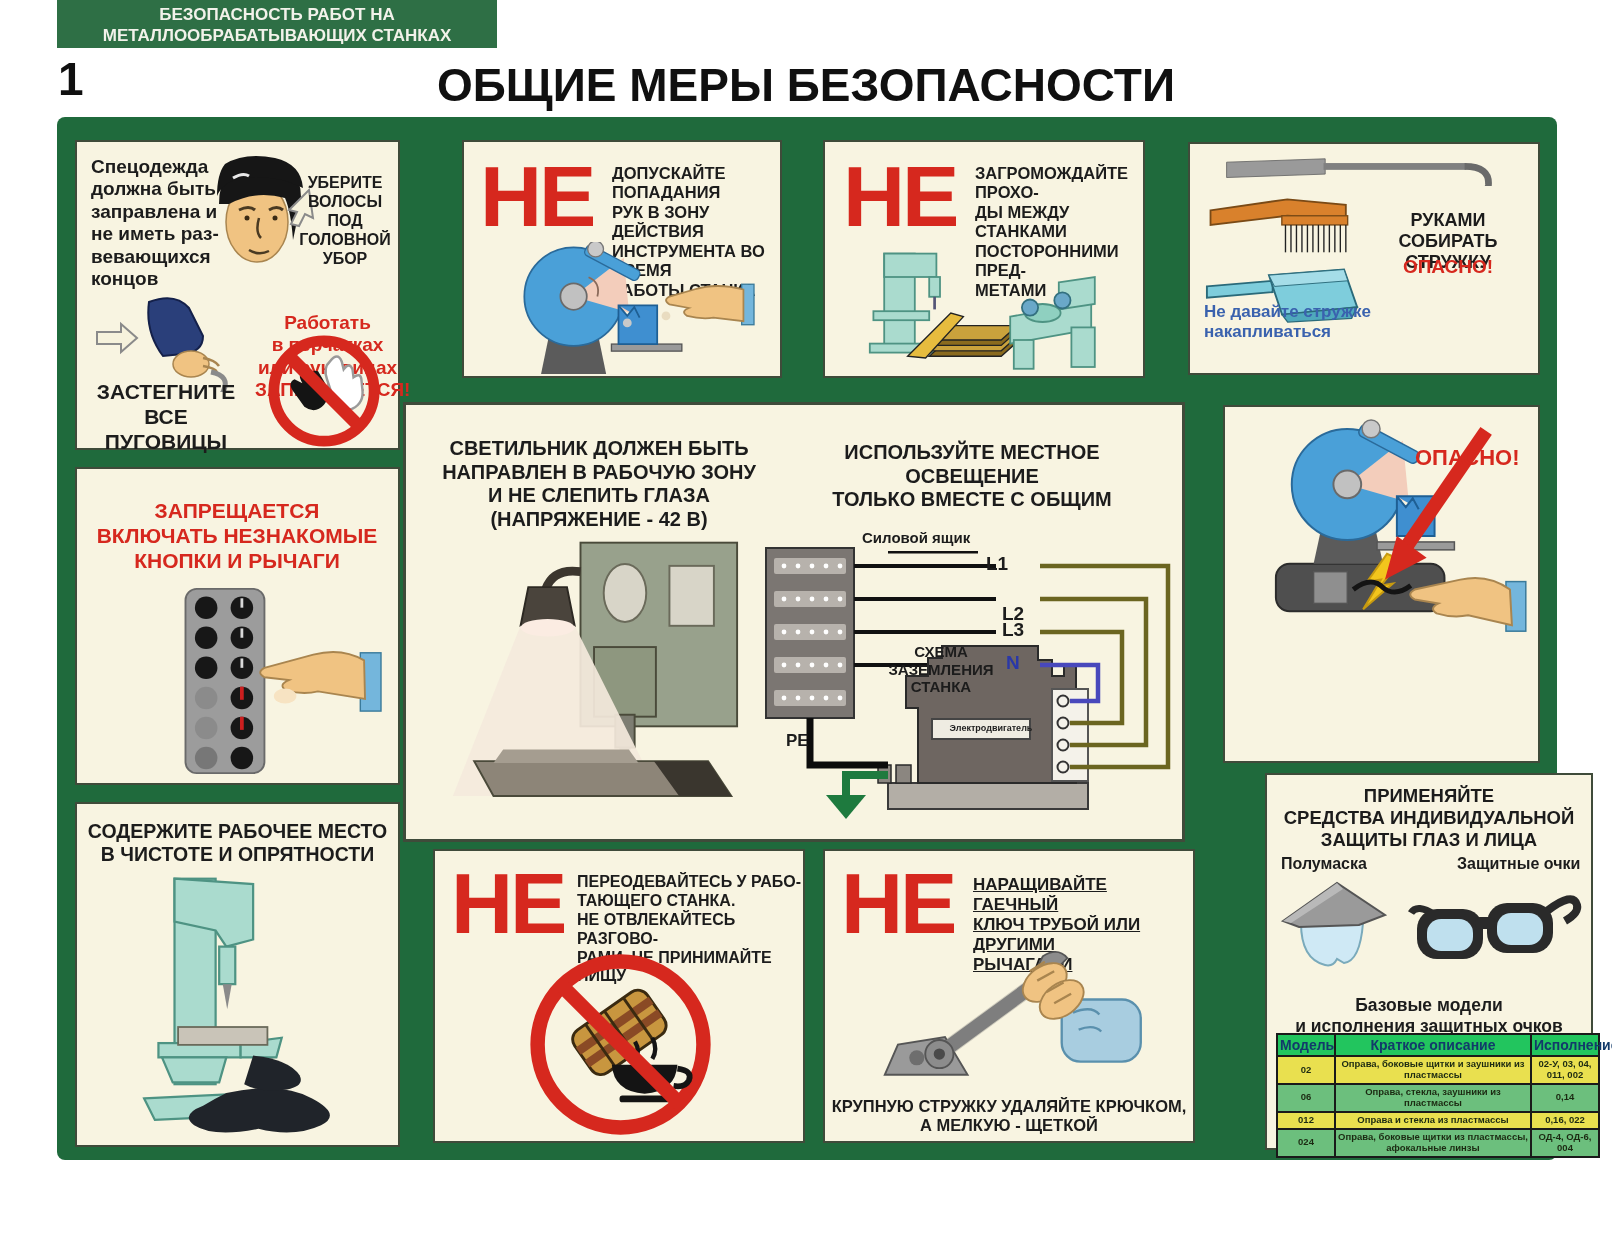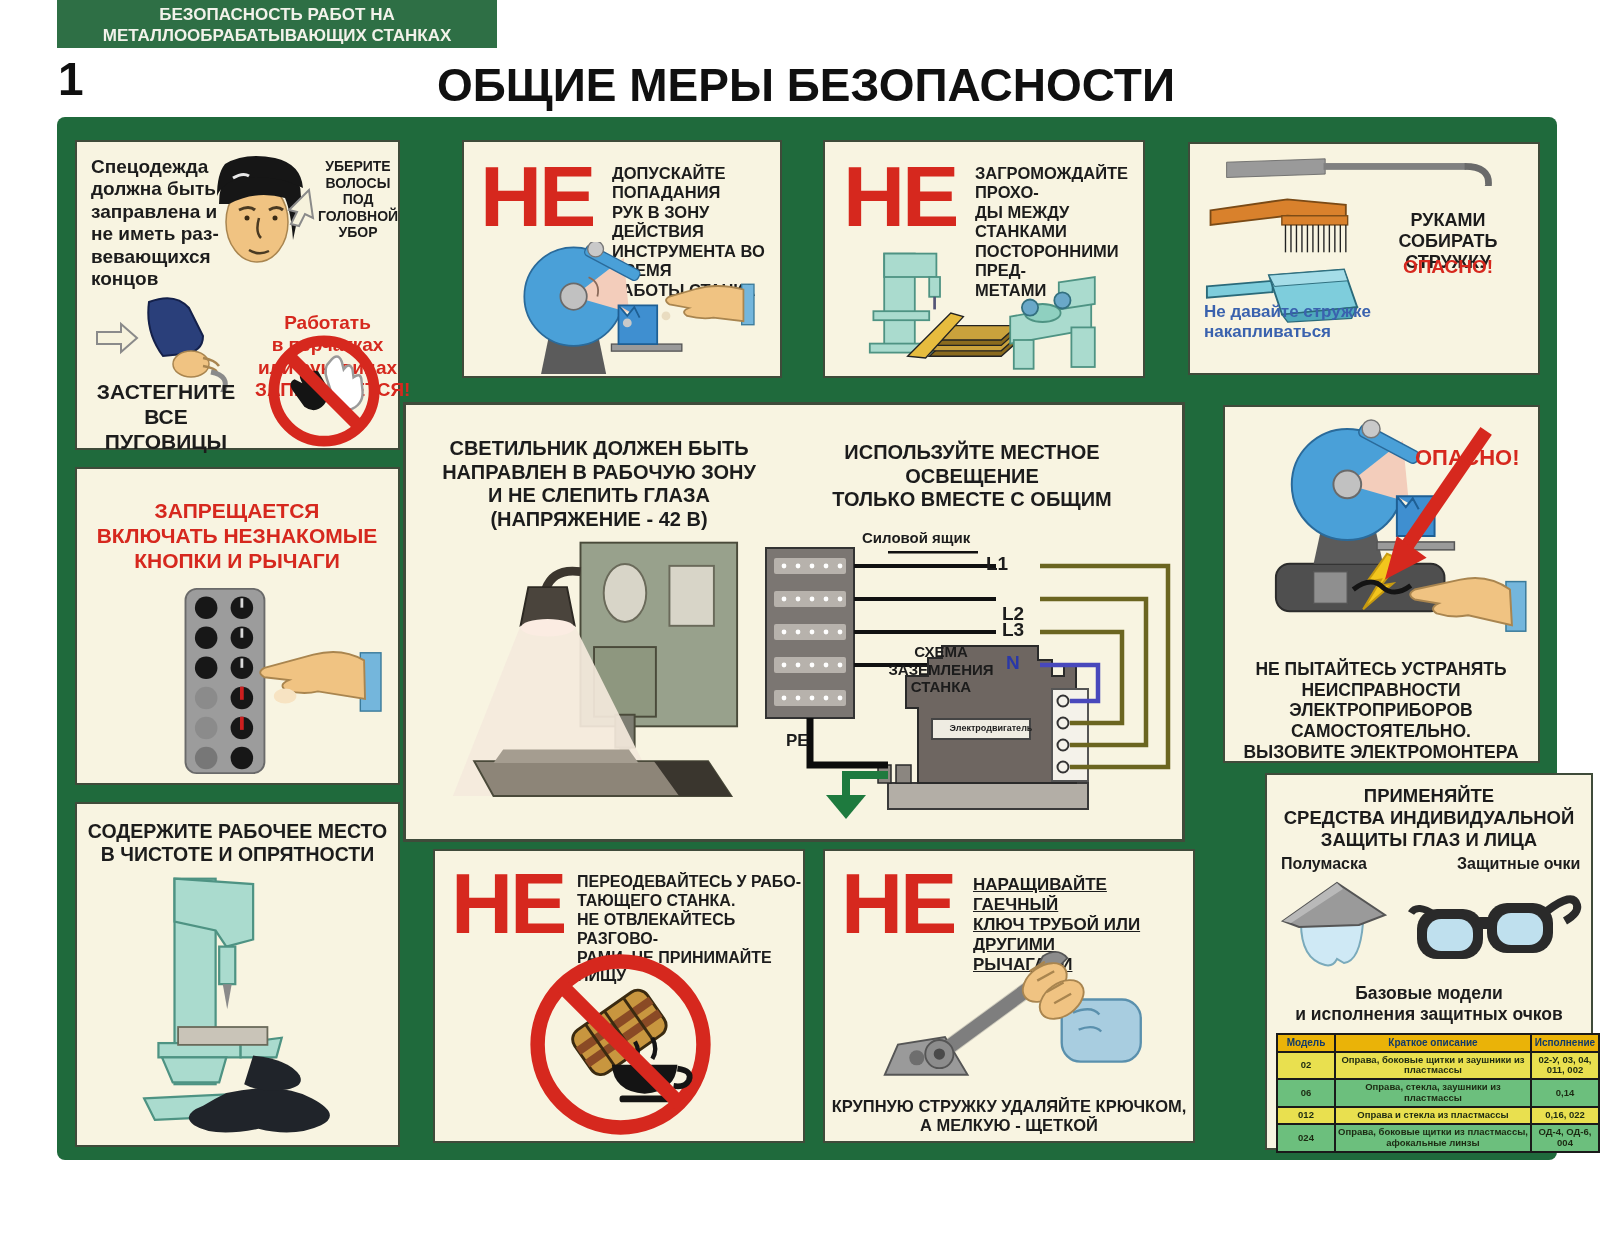--- a/index.html
+++ b/index.html
@@ -13,21 +13,21 @@
   .panel{position:absolute;background:#f8f4e1;border:2px solid #3f4b3a;box-sizing:border-box;}
   .pre{white-space:pre-line;}
   .t{font-weight:bold;color:#1c1c1c;line-height:1.18;}
   .red{color:#d6281e;}
   .blue{color:#3a62ae;}
   .ctr{text-align:center;}
   .ne-big{font-size:86px;font-weight:bold;color:#d6281e;line-height:0.8;letter-spacing:-3px;}
   table.ppe{border-collapse:collapse;width:100%;table-layout:fixed;}
   table.ppe td,table.ppe th{border:2px solid #1a1a1a;font-size:9.5px;font-weight:bold;
       text-align:center;vertical-align:middle;padding:2px 2px;line-height:1.15;color:#1c2a12;}
-  table.ppe th{background:#eab308;color:#123a6a;font-size:10px;}
+  table.ppe th{background:#22c55e;color:#123a6a;font-size:14px;}
   tr.row-y td{background:#e9e04f;}
   tr.row-g td{background:#6cbf7d;}
   .col-model{width:52px;}.col-desc{width:190px;}.col-exec{width:62px;}
 </style>
 </head>
 <body>
 
 <div class="abs banner">
   <div>БЕЗОПАСНОСТЬ РАБОТ НА</div>
   <div>МЕТАЛЛООБРАБАТЫВАЮЩИХ СТАНКАХ</div>
@@ -50,21 +50,21 @@
         <path d="M14 52 Q14 10 55 8 Q98 8 96 50 L88 88 Q86 60 80 46 Q50 38 24 52 Z" fill="#161616"></path>
         <path d="M20 12 Q40 0 70 6 Q96 12 98 36 Q70 22 36 26 Q18 30 12 44 Q12 22 20 12 Z" fill="#161616"></path>
         <path d="M28 26 q10 -6 16 -2" stroke="#e8e8e8" stroke-width="3" fill="none"></path>
         <path d="M34 58 q10 -5 16 0 M64 58 q8 -5 14 0" stroke="#4a3a22" stroke-width="3" fill="none"></path>
         <circle cx="42" cy="66" r="2.5" fill="#3a2a14"></circle>
           <circle cx="70" cy="66" r="2.5" fill="#3a2a14"></circle>
         <path d="M54 66 q-4 14 2 20 M44 98 q10 6 20 1" stroke="#4a3a22" stroke-width="2.5" fill="none"></path>
         <polygon points="104,38 84,58 92,60 86,72 94,74 100,62 108,66" fill="#f6f2dc" stroke="#8a8a8a" stroke-width="2"></polygon>
       </svg>
     </span>
-    <div class="abs t pre ctr" style="left:218px;top:16px;width:100px;font-size:14px;margin-left:13px;">УБЕРИТЕ
+    <div class="abs t pre ctr" style="left:218px;top:32px;width:100px;font-size:16px;">УБЕРИТЕ
 ВОЛОСЫ
 ПОД
 ГОЛОВНОЙ
 УБОР</div>
     <div class="abs t pre ctr red" style="left:178px;top:130px;width:145px;font-size:19px;margin-top:40px;">Работать
 в перчатках
 или рукавицах
 ЗАПРЕЩАЕТСЯ!</div>
     <span class="abs" style="left:14px;top:150px;">
       <svg width="160" height="100" viewBox="0 0 160 100">
@@ -346,25 +346,20 @@
         <path d="M162 82 h38 v40 h-38 z M162 82 l9 11 7 -9 6 11" fill="#3f8fd0" stroke="#1e5f94" stroke-width="2"></path>
         <polygon points="152,140 132,168 146,166 128,196 158,170 146,172 166,146" fill="#f2c51d" stroke="#c79a10" stroke-width="2"></polygon>
         <path d="M118 176 q18 -14 30 -2 q12 10 28 -2" stroke="#141414" stroke-width="5" fill="none"></path>
         <line x1="252" y1="16" x2="168" y2="138" stroke="#d6281e" stroke-width="14"></line>
         <polygon points="150,166 162,122 192,144" fill="#d6281e"></polygon>
         <rect x="272" y="168" width="20" height="50" fill="#74b6dc" stroke="#3a7a9a" stroke-width="1.5"></rect>
         <path d="M276 176 q-22 -16 -50 -10 l-46 10 q-9 5 0 10 l24 4 q-10 5 -2 10 q16 5 32 2 l44 10 z" fill="#f0c382" stroke="#a9854f" stroke-width="2"></path>
       </svg>
     </span>
     <div class="abs t red" style="left:190px;top:38px;font-size:22px;">ОПАСНО!</div>
-    <div class="abs t pre ctr" style="left:10px;top:252px;width:292px;font-size:17.5px;">НЕ ПЫТАЙТЕСЬ УСТРАНЯТЬ
-НЕИСПРАВНОСТИ
-ЭЛЕКТРОПРИБОРОВ
-САМОСТОЯТЕЛЬНО.
-ВЫЗОВИТЕ ЭЛЕКТРОМОНТЕРА</div>
   </div>
 
   <div class="panel" style="left:18px;top:685px;width:325px;height:345px;">
     <div class="abs t pre ctr" style="left:8px;top:16px;width:305px;font-size:19.5px;">СОДЕРЖИТЕ РАБОЧЕЕ МЕСТО
 В ЧИСТОТЕ И ОПРЯТНОСТИ</div>
     <span class="abs" style="left:28px;top:64px;">
       <svg width="265" height="268" viewBox="0 0 265 300">
         <g fill="#aadbce" stroke="#4e9383" stroke-width="2.5">
           <rect x="62" y="12" width="46" height="230"></rect>
           <polygon points="62,12 150,18 150,80 120,88 108,70 62,60"></polygon>
@@ -450,21 +445,21 @@
       <svg width="180" height="104" viewBox="0 0 180 104">
         <path d="M142 40 q26 -20 30 -6 q2 8 -12 16" fill="none" stroke="#2a2a2a" stroke-width="8"></path>
         <path d="M30 44 q-18 -12 -24 -2" fill="none" stroke="#2a2a2a" stroke-width="7"></path>
         <rect x="12" y="38" width="66" height="50" rx="20" fill="#2a2a2a"></rect>
         <rect x="82" y="32" width="66" height="50" rx="20" fill="#2a2a2a"></rect>
         <rect x="22" y="48" width="46" height="32" rx="14" fill="#bfe0ee"></rect>
         <rect x="92" y="42" width="46" height="32" rx="14" fill="#bfe0ee"></rect>
         <rect x="70" y="46" width="20" height="12" rx="5" fill="#2a2a2a"></rect>
       </svg>
     </span>
-    <div class="abs t pre ctr" style="left:6px;top:208px;width:312px;font-size:17.5px;">Базовые модели
+    <div class="abs t pre ctr" style="left:6px;top:220px;width:312px;font-size:17.5px;">Базовые модели
 и исполнения защитных очков</div>
     <div class="abs" style="left:9px;top:258px;width:306px;">
       <table class="ppe">
         <tbody>
             <tr>
           <th class="col-model">Модель</th>
           <th class="col-desc">Краткое описание</th>
           <th class="col-exec">Исполнение</th>
         </tr>
         <tr class="row-y">

